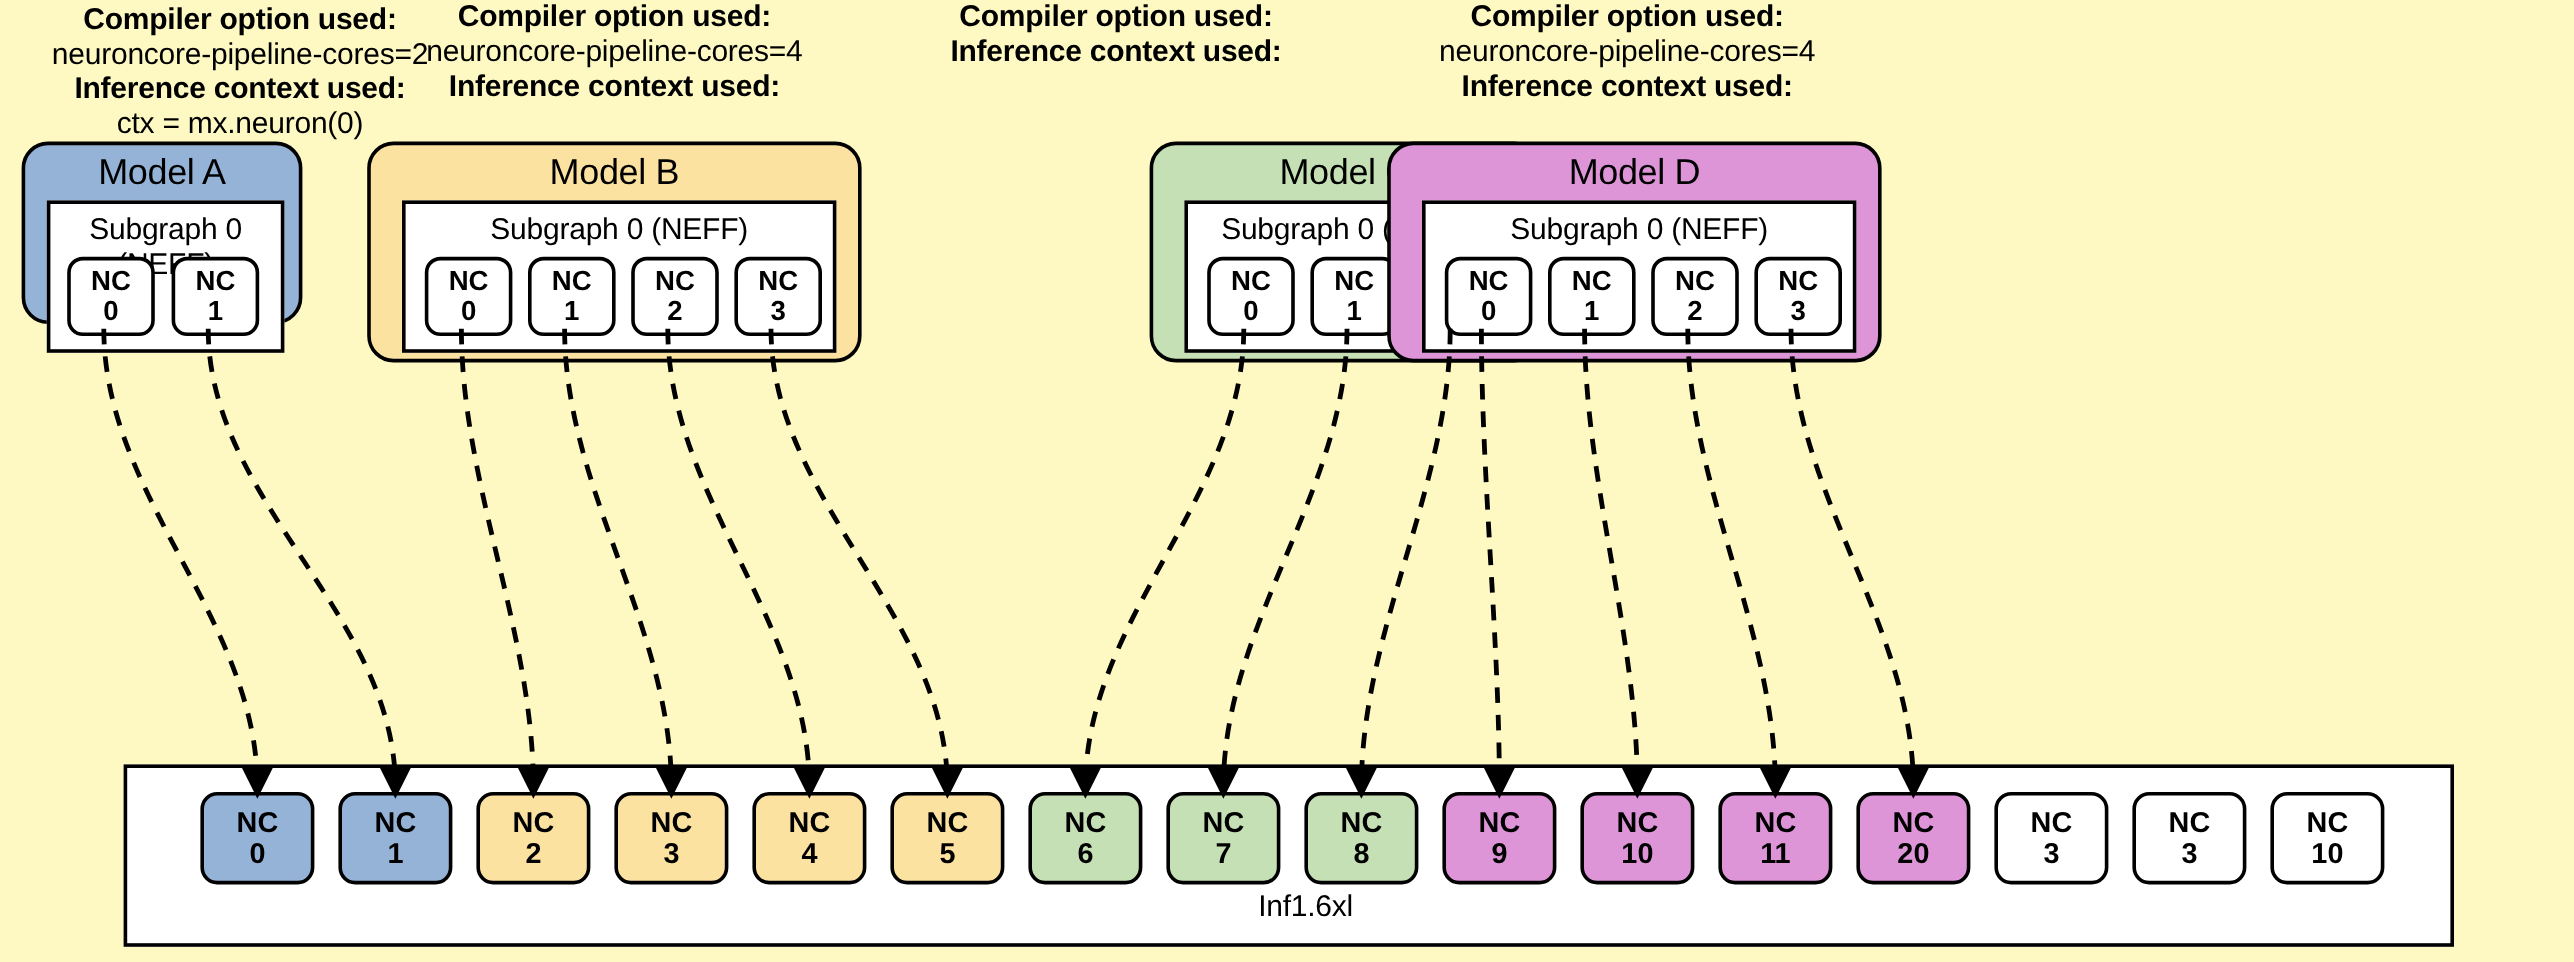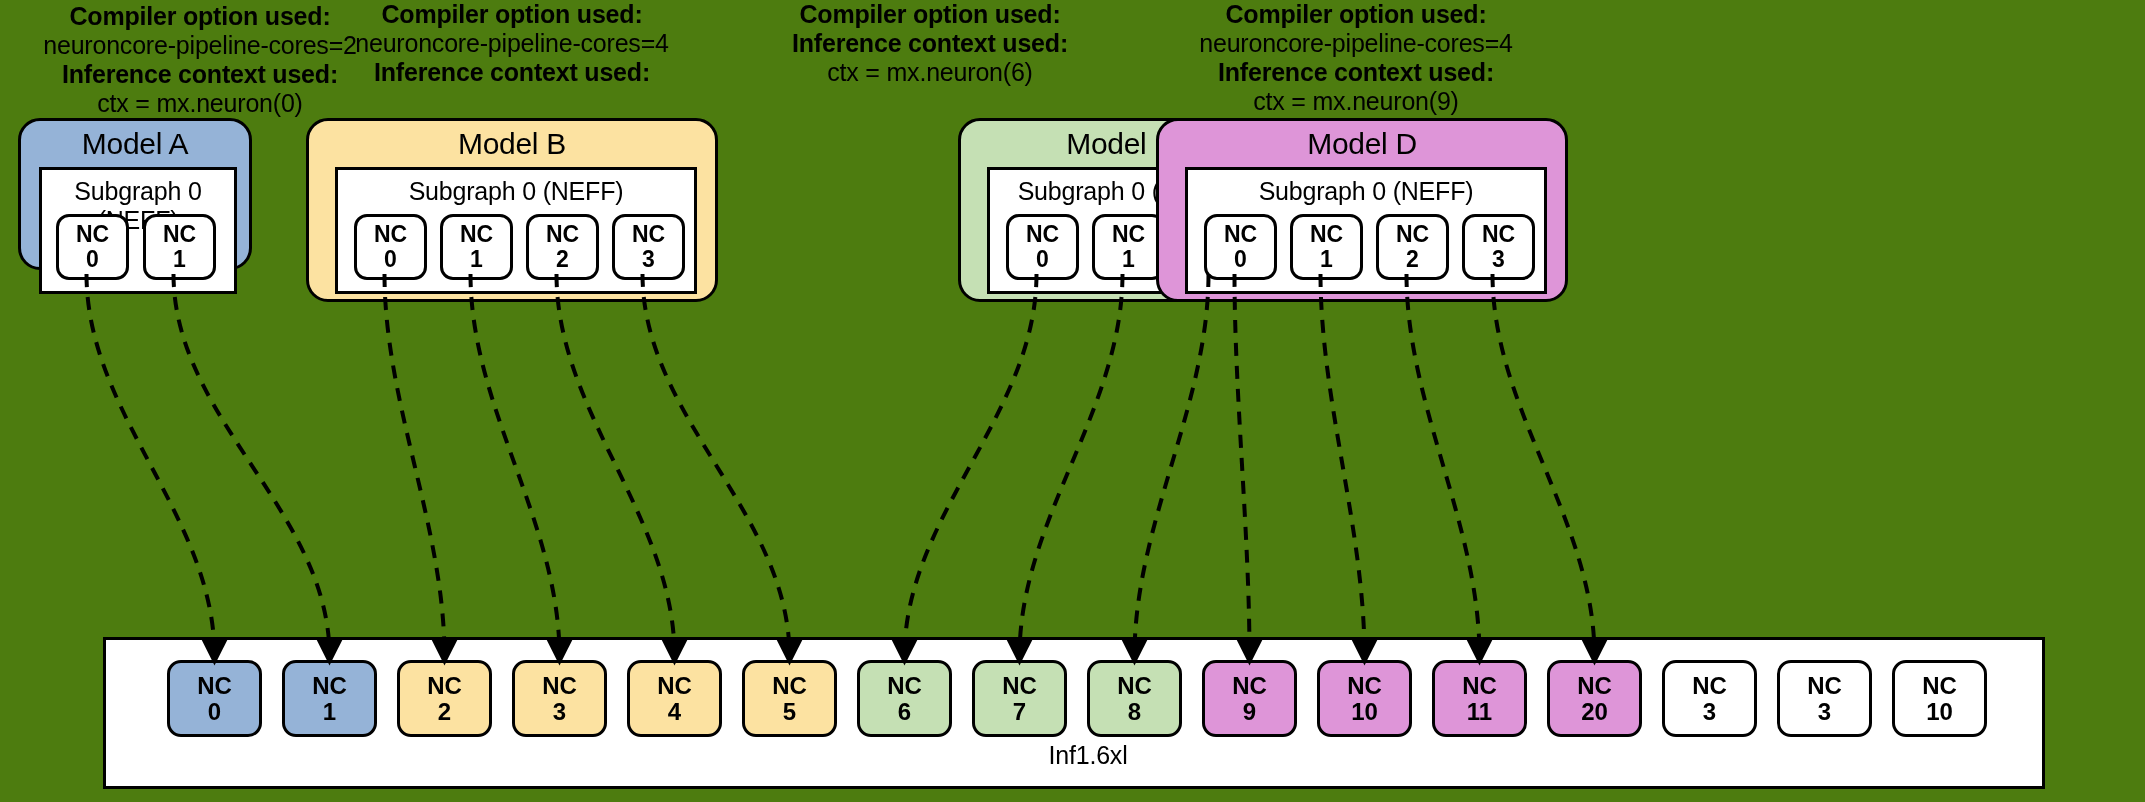--- a/index.html
+++ b/index.html
@@ -9,21 +9,21 @@
   }
   body {
     font-family: "Liberation Sans", sans-serif;
     color: #000000;
   }
   #stage {
     position: relative;
     width: 2145px;
     height: 802px;
     overflow: hidden;
-    background: #4d7c0f;
+    background: #fef9c3;
   }
 
   
   .caption {
     position: absolute;
     text-align: center;
     line-height: 1.16;
     white-space: nowrap;
   }
   .caption .bold {
@@ -140,28 +140,26 @@
 
   <div class="caption" style="left:312px; top:0px; width:400px;">
     <div class="bold">Compiler option used:</div>
     <div class="plain">neuroncore-pipeline-cores=4</div>
     <div class="bold">Inference context used:</div>
   </div>
 
   <div class="caption" style="left:730px; top:0px; width:400px;">
     <div class="bold">Compiler option used:</div>
     <div class="bold">Inference context used:</div>
-    <div class="plain">ctx = mx.neuron(6)</div>
   </div>
 
   <div class="caption" style="left:1156px; top:0px; width:400px;">
     <div class="bold">Compiler option used:</div>
     <div class="plain">neuroncore-pipeline-cores=4</div>
     <div class="bold">Inference context used:</div>
-    <div class="plain">ctx = mx.neuron(9)</div>
   </div>
 
   <div class="model-card" style="left:18px; top:118px; width:234px; height:152px; background:#95B3D7;">
     <div class="model-title">Model A</div>
     <div class="subgraph" style="left:18px; top:46px; width:198px; height:127px;">
       <div class="subgraph-title">Subgraph 0 (NEFF)</div>
       <div class="nc-chip" style="left:14px; top:44px; width:73px; height:66px;">
         <span>NC</span>
         <span>0</span>
       </div>

